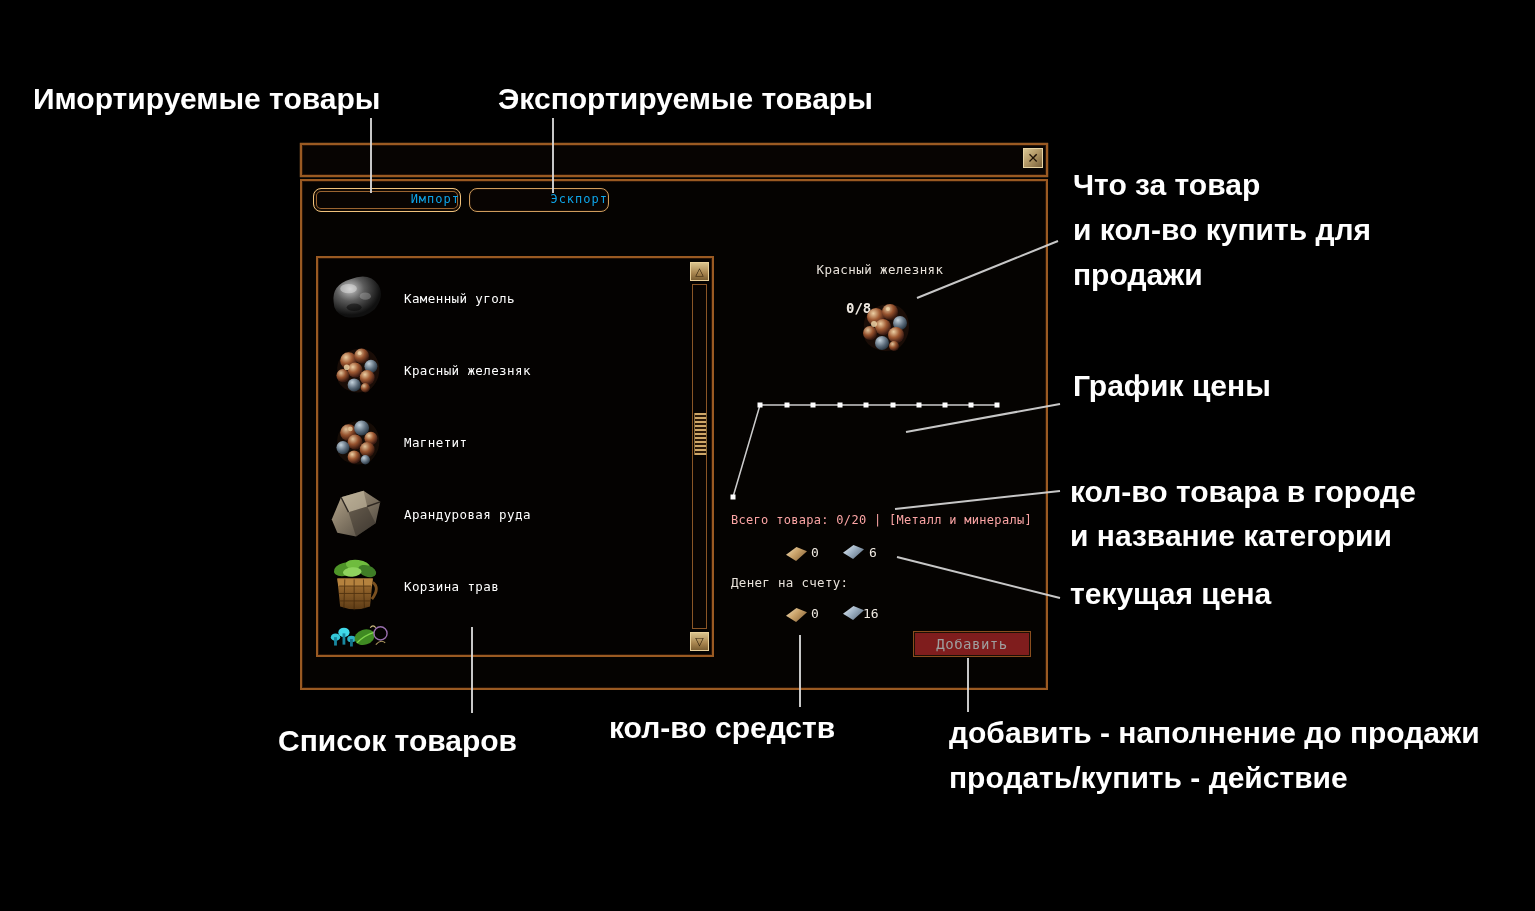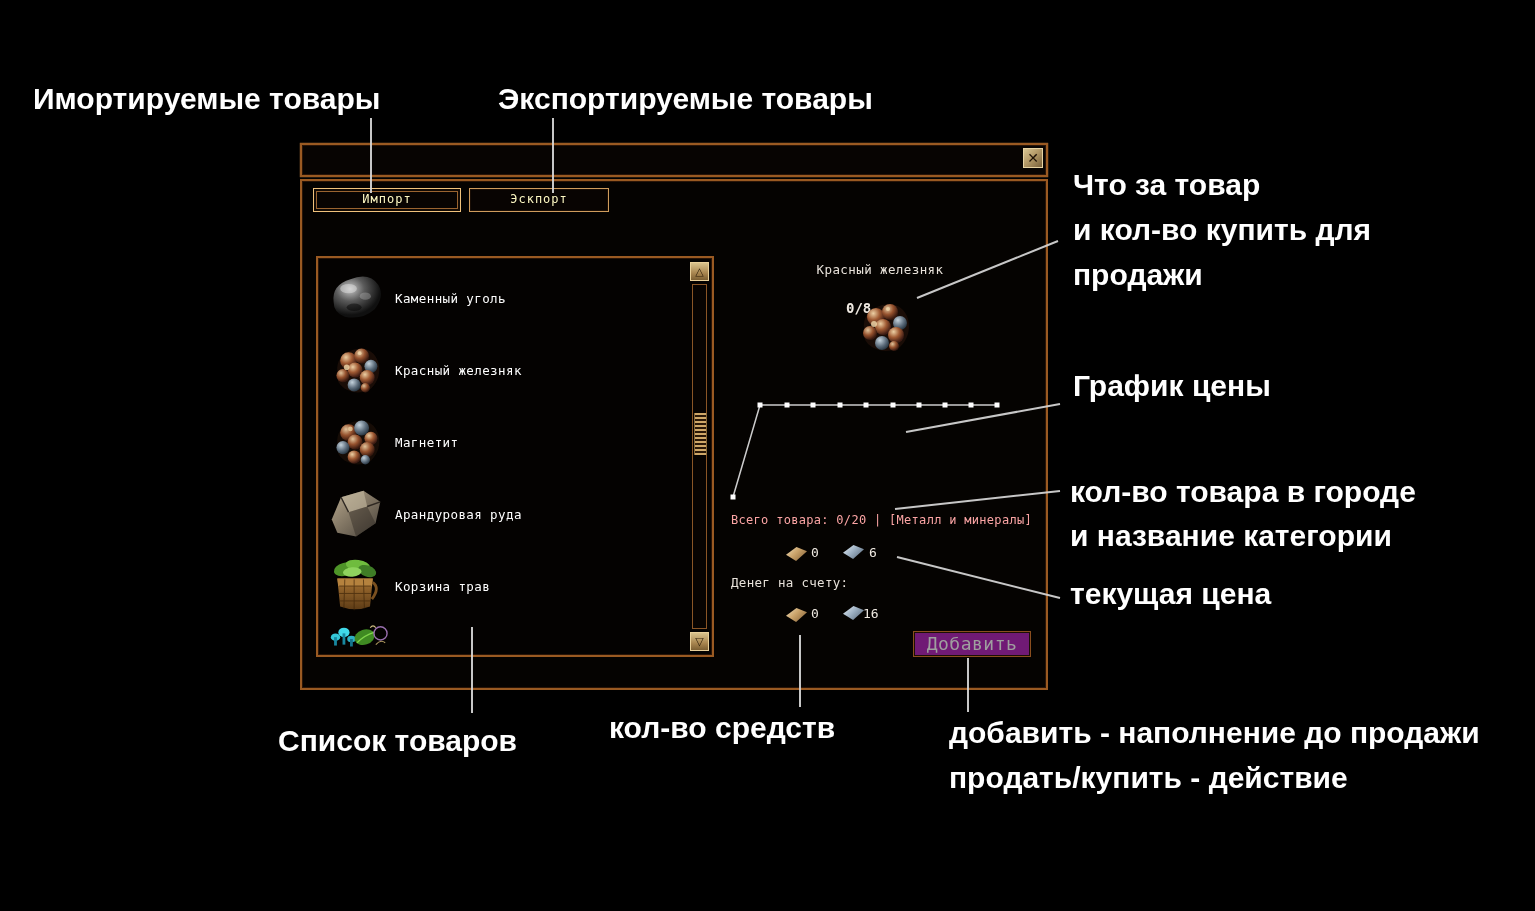--- a/index.html
+++ b/index.html
@@ -13,31 +13,31 @@
   
   .win-titlebar{position:absolute;left:300px;top:143px;width:748px;height:34px;
     background:#070402;border:2px solid #9a5a22;box-shadow:inset 0 0 0 1px #2a1507, 0 0 1px #d79147;box-sizing:border-box;}
   .close-btn{position:absolute;left:1023px;top:148px;width:20px;height:20px;box-sizing:border-box;
     background:linear-gradient(135deg,#d8c694 0%,#b49a68 45%,#77603a 100%);
     border:1px solid #e7d3a2;color:#1e1206;font-size:14px;font-weight:bold;line-height:18px;
     text-align:center;cursor:pointer;font-family:"DejaVu Sans", sans-serif;}
   .win-body{position:absolute;left:300px;top:179px;width:748px;height:511px;
     background:#050301;border:2px solid #9a5a22;box-shadow:inset 0 0 0 1px #2a1507;box-sizing:border-box;}
   
-  .tab{position:absolute;height:24px;box-sizing:border-box;background:#080402;color:#fef9c3;
-    font-size:12px;letter-spacing:1px;text-align:center;line-height:21px;cursor:pointer;}
+  .tab{position:absolute;height:24px;box-sizing:border-box;background:#080402;color:#0ea5e9;
+    font-size:12px;letter-spacing:1px;text-align:right;line-height:21px;cursor:pointer;border-radius:8px;}
   .tab-import{left:313px;top:188px;width:148px;border:1px solid #f0c27c;
     box-shadow:inset 0 0 0 2px #120a04, inset 0 0 0 3px #9a6430;}
   .tab-export{left:469px;top:188px;width:140px;border:1px solid #cf9c5c;
     box-shadow:inset 0 0 0 1px #1a0e05;}
   
   .list-panel{position:absolute;left:316px;top:256px;width:398px;height:401px;box-sizing:border-box;
     background:#040201;border:2px solid #9a5a22;box-shadow:inset 0 0 0 1px #2a1507;}
   .goods-rows{position:absolute;left:0;top:4px;right:26px;}
-  .goods-row{height:72px;display:flex;align-items:center;padding-left:7px;gap:8px;cursor:pointer;}
+  .goods-row{height:72px;display:flex;align-items:center;padding-left:7px;gap:17px;cursor:pointer;}
   .goods-icon{width:62px;height:56px;flex:0 0 auto;}
   .goods-label{color:#ffffff;font-size:12.5px;letter-spacing:0.4px;}
   .herbs-partial{position:absolute;left:7px;bottom:1px;width:66px;height:30px;overflow:hidden;}
   
   .scrollbar{position:absolute;top:2px;right:2px;bottom:2px;width:21px;}
   .sb-btn{position:absolute;left:1px;width:19px;height:19px;box-sizing:border-box;
     background:linear-gradient(180deg,#d9c28c 0%,#a8854f 60%,#7c5f33 100%);
     border:1px solid #e8cf9a;color:#2c1c08;text-align:center;font-size:11px;line-height:17px;cursor:pointer;
     font-family:"DejaVu Sans", sans-serif;}
   .sb-up{top:2px;}
@@ -53,22 +53,22 @@
   .sel-progress{position:absolute;left:846px;top:300px;color:#f0eae2;font-size:14px;font-weight:bold;}
   .sel-icon{position:absolute;left:852px;top:297px;width:64px;height:60px;}
   .totals-line{position:absolute;left:731px;top:513px;color:#fca5a5;font-size:12px;letter-spacing:0.3px;}
   .bank-label{position:absolute;left:731px;top:575px;color:#e8e2da;font-size:12.5px;letter-spacing:0.3px;}
   .coin{position:absolute;width:21px;height:14px;
     clip-path:polygon(0% 55%, 50% 0%, 100% 30%, 48% 100%);}
   .coin-gold{background:linear-gradient(135deg,#f0ddb8 0%,#caa36a 45%,#7d5a32 100%);}
   .coin-silver{background:linear-gradient(135deg,#e9f1f8 0%,#9fb2c4 45%,#4e5e70 100%);}
   .coin-val{position:absolute;color:#f0eae2;font-size:13px;}
   .add-btn{position:absolute;left:913px;top:631px;width:118px;height:26px;box-sizing:border-box;
-    background:#701a75;border:1px solid #8a4e1e;box-shadow:inset 0 0 0 1px #1c0f05;
-    color:#9f9f9f;font-size:18px;letter-spacing:0.5px;text-align:center;line-height:24px;cursor:pointer;}
+    background:#7f1d1d;border:1px solid #8a4e1e;box-shadow:inset 0 0 0 1px #1c0f05;
+    color:#9f9f9f;font-size:14px;letter-spacing:0.5px;text-align:center;line-height:24px;cursor:pointer;}
 </style>
 </head>
 <body>
 
 <div class="canvas">
 
   <svg width="0" height="0" style="position:absolute" aria-hidden="true">
     <defs>
       <radialGradient id="g-coal" cx="35%" cy="30%" r="75%">
         <stop offset="0%" stop-color="#c8c8c8"></stop>

